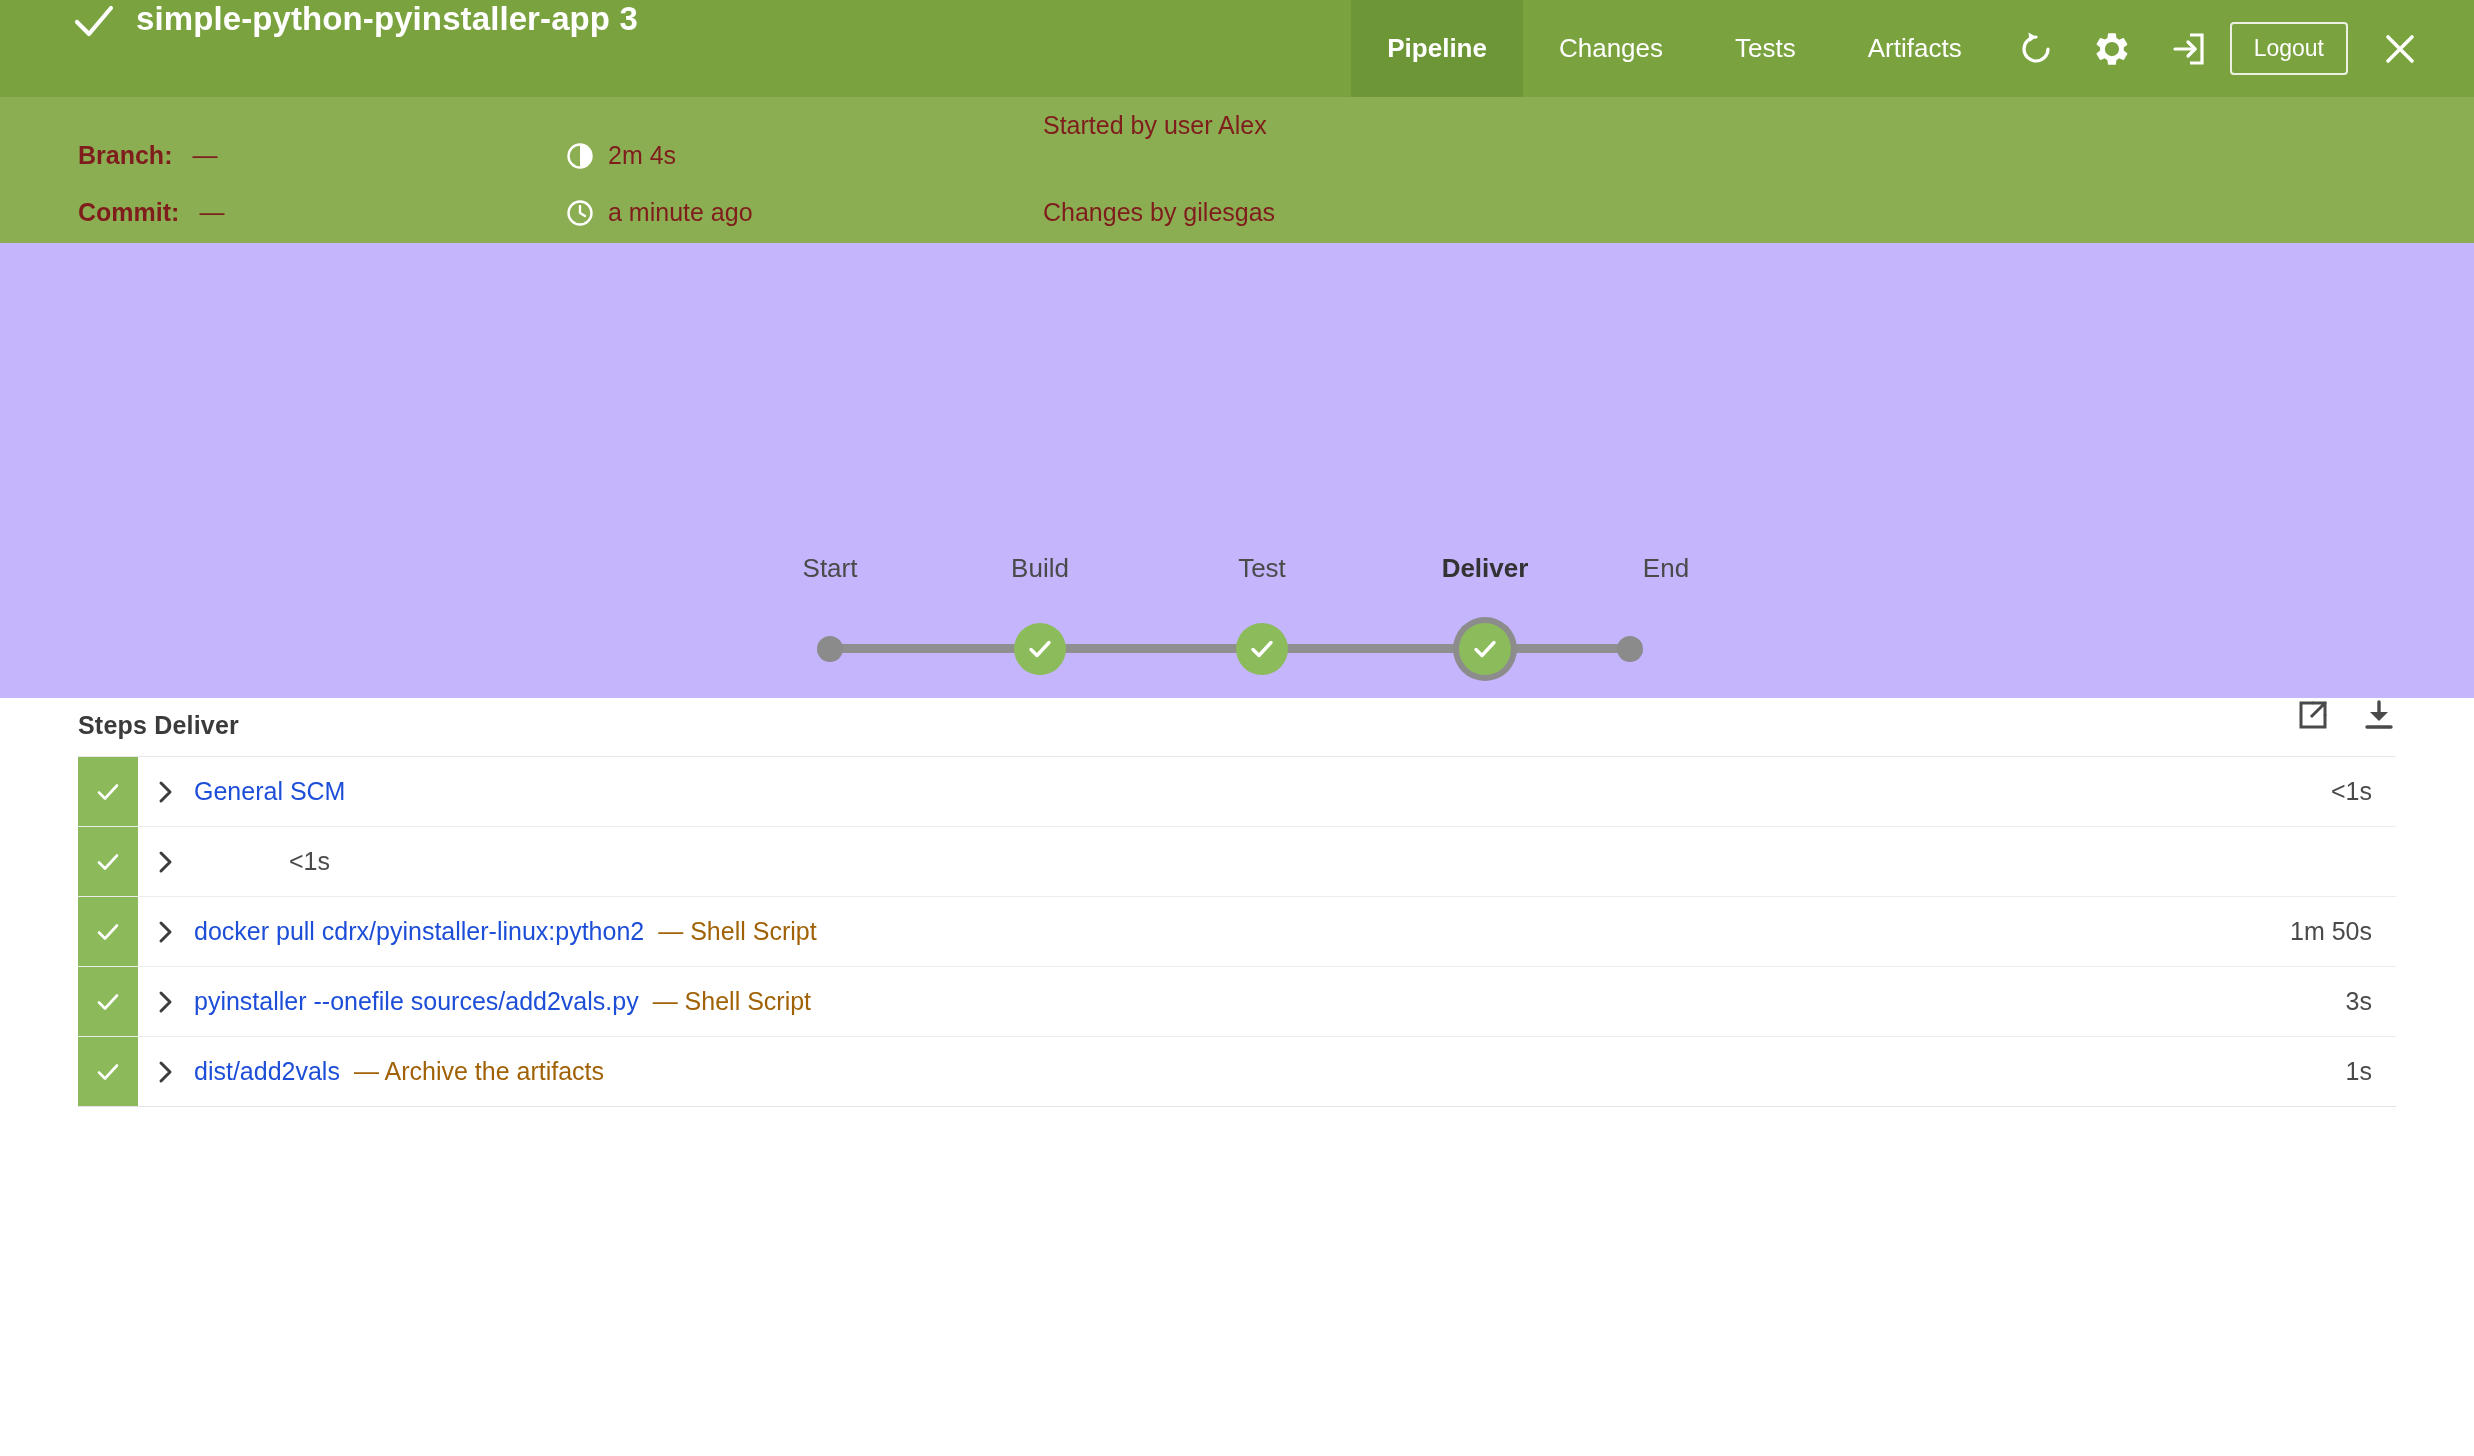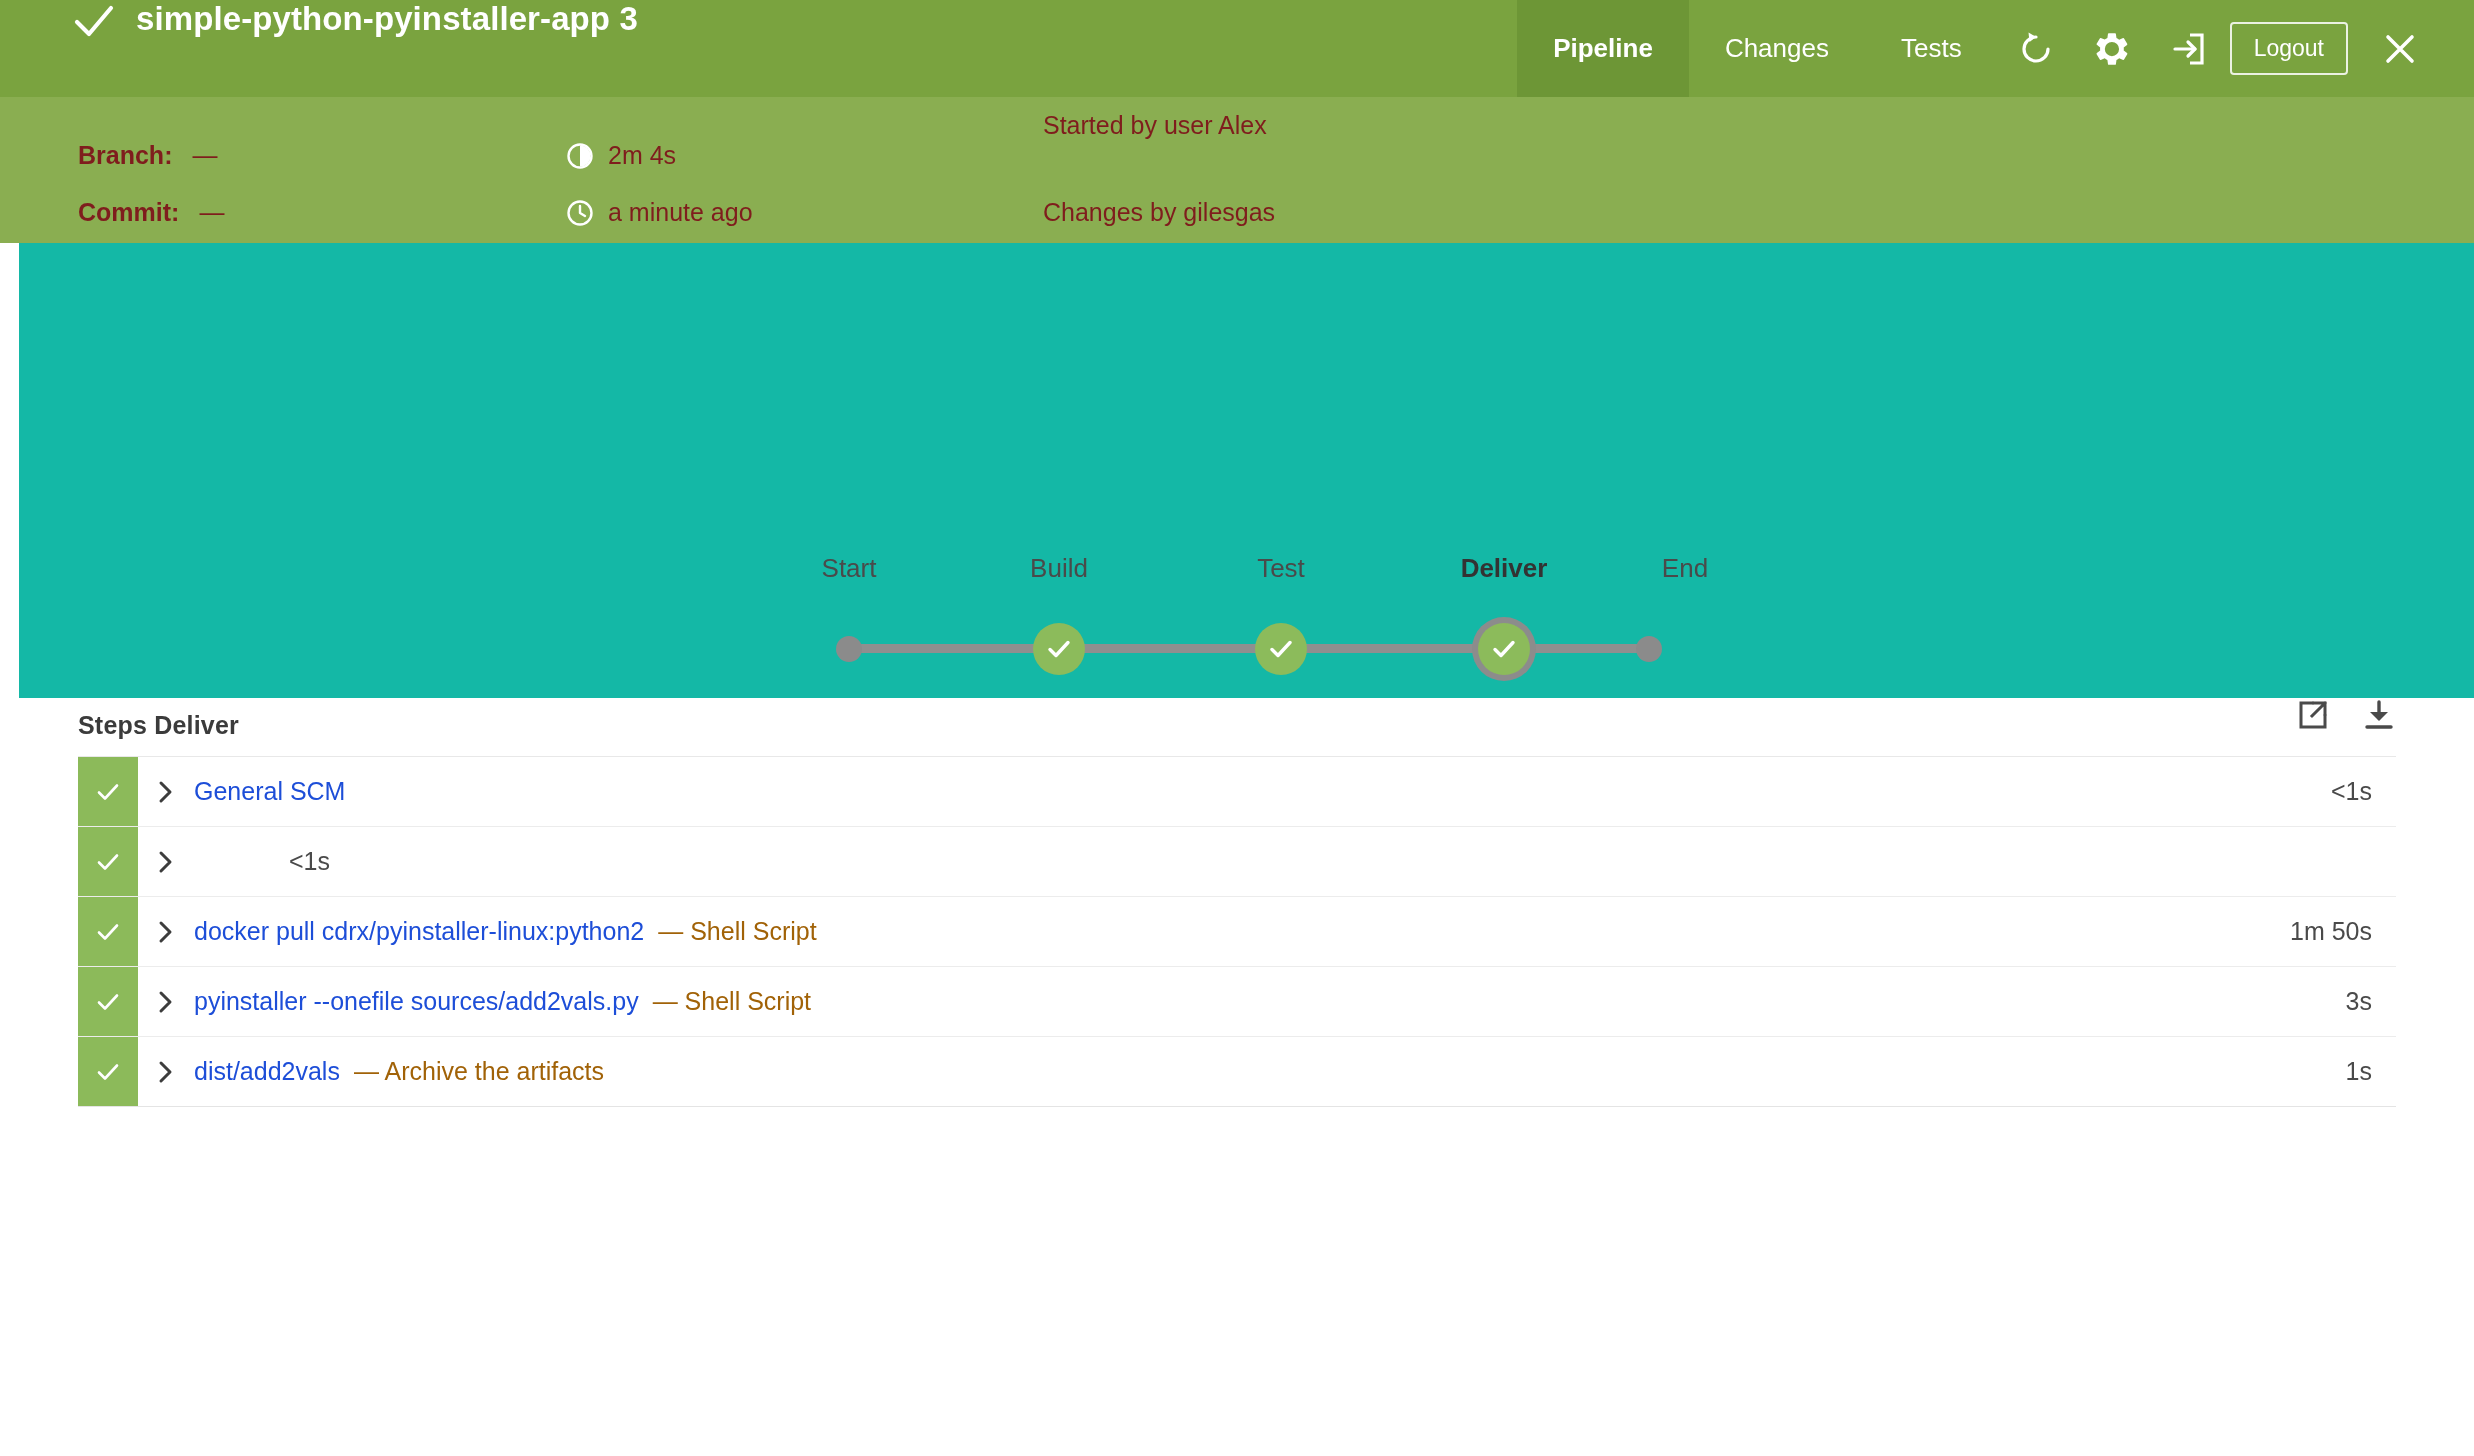--- a/index.html
+++ b/index.html
@@ -116,22 +116,21 @@
     width: 28px; height: 28px;
     margin-right: 14px;
     display: inline-block;
     flex: 0 0 auto;
   }
 
   
   .graph-area {
     position: relative;
     height: 455px;
-    background: #14b8a6;
-    margin-left: 19px;
+    background: #c4b5fd;
   }
   .graph {
     position: absolute;
     left: 790px;
     top: 310px;
     width: 880px;
     height: 110px;
   }
   .stage-labels {
     position: relative;
@@ -272,20 +271,21 @@
     </span>
     <span class="run-title">simple-python-pyinstaller-app 3</span>
   </div>
 
   <div class="header-spacer"></div>
 
   <nav class="nav-tabs">
     <div class="nav-tab active">Pipeline</div>
     <div class="nav-tab">Changes</div>
     <div class="nav-tab">Tests</div>
+    <div class="nav-tab">Artifacts</div>
   </nav>
 
   <div class="header-actions">
     <div class="icon-btn">
       <span>
         <svg width="36" height="36" viewBox="0 0 36 36" aria-hidden="true">
           <path d="M18 6 A12 12 0 1 0 30 18" fill="none" stroke="#ffffff" stroke-width="3.2" stroke-linecap="round"></path>
           <path d="M18 6 L10.5 1.5 L11.5 11 Z" fill="#ffffff"></path>
         </svg>
       </span>

